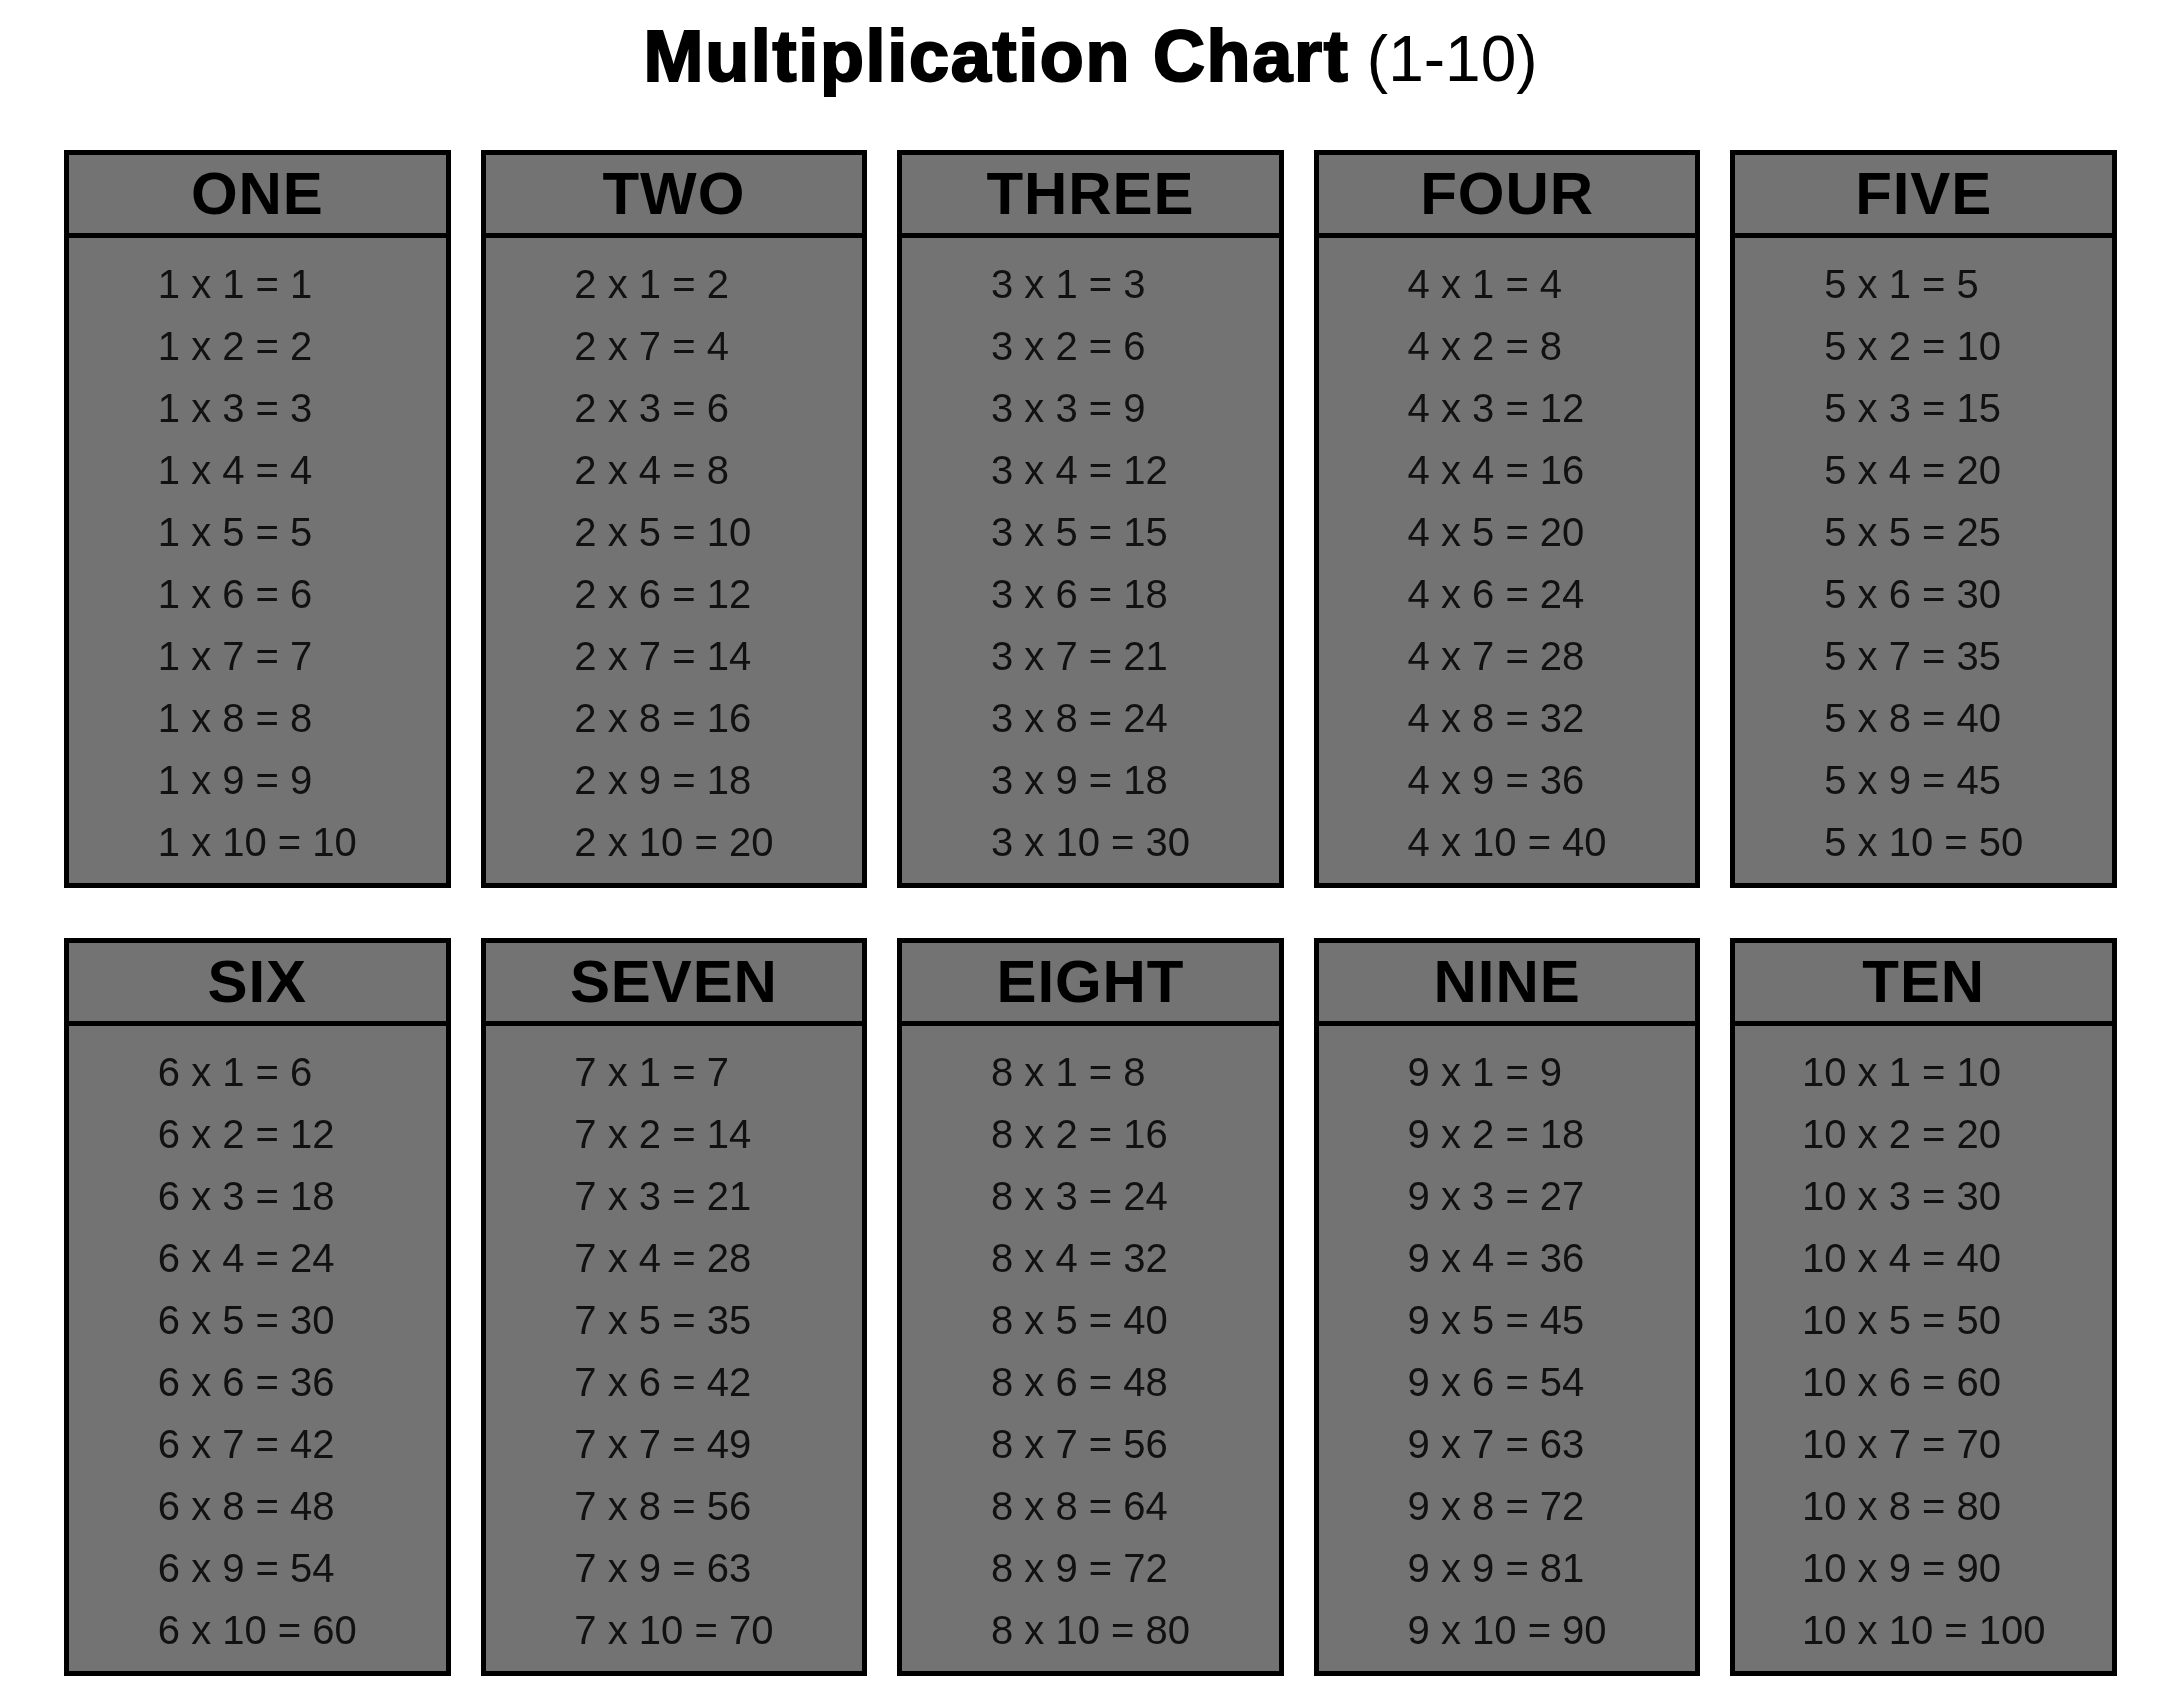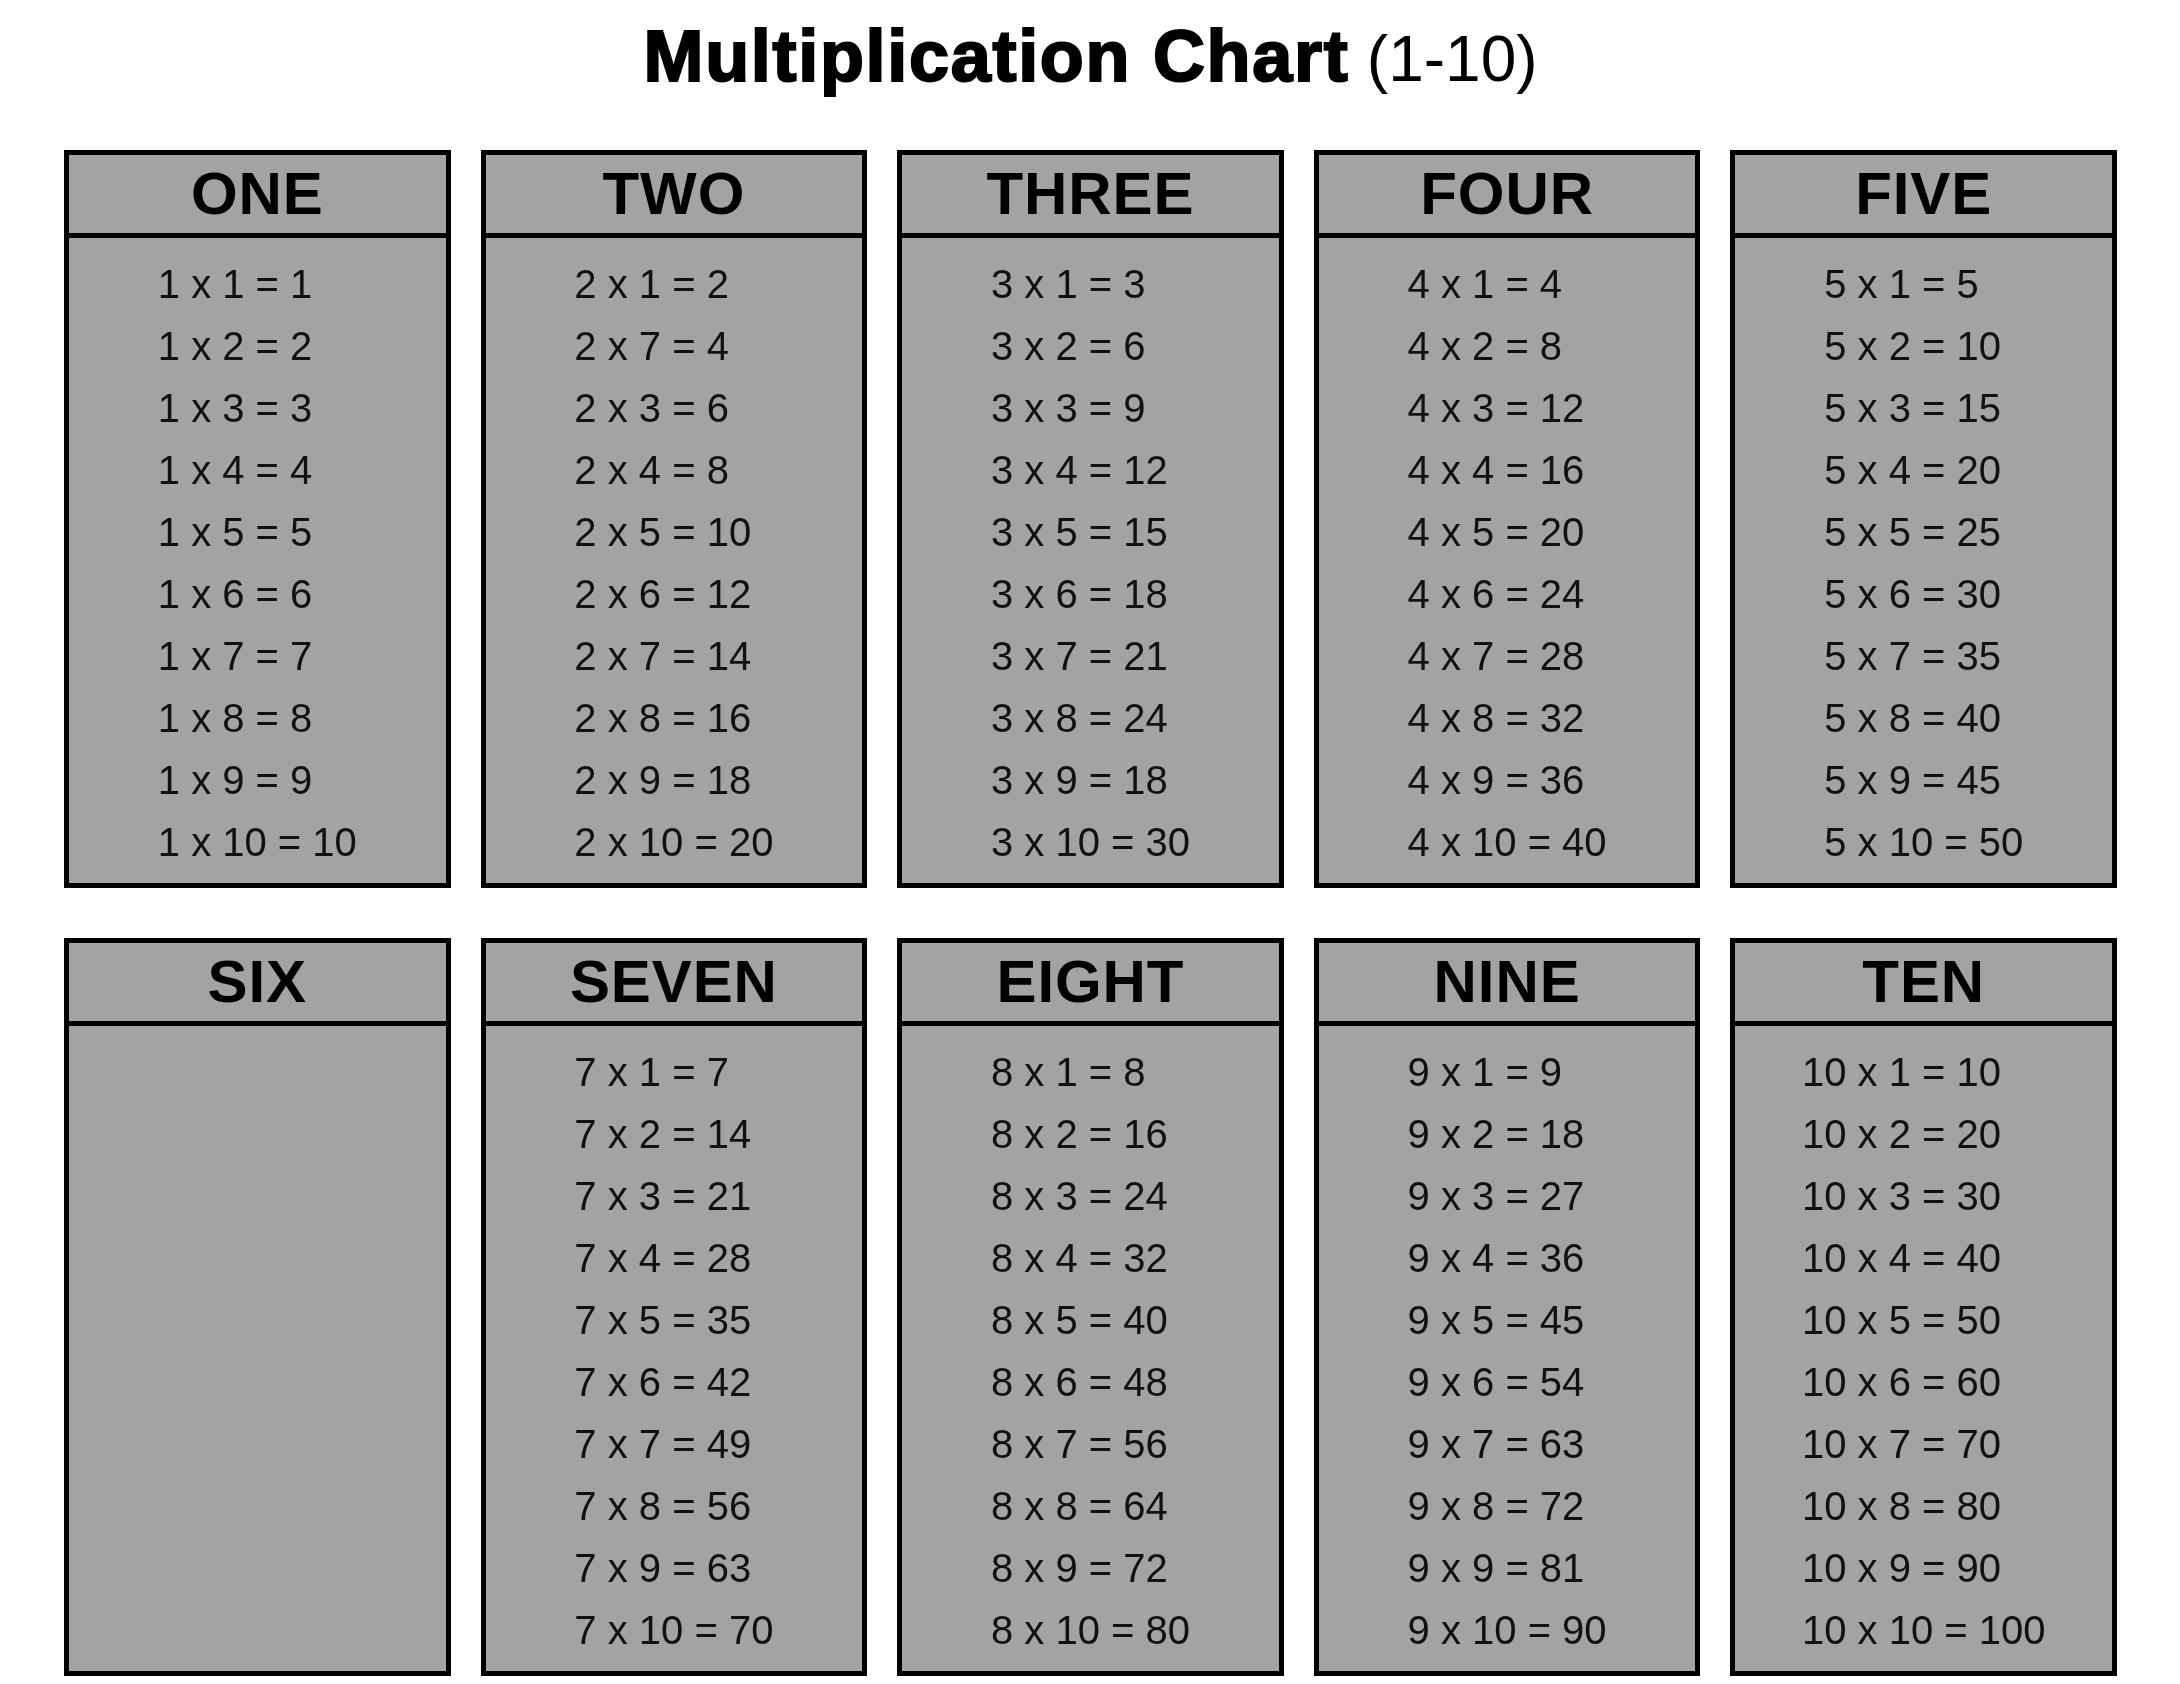--- a/index.html
+++ b/index.html
@@ -34,21 +34,21 @@
   .grid {
     width: 2053px;
     margin: 29px auto 0;
     display: grid;
     grid-template-columns: repeat(5, 1fr);
     column-gap: 30px;
     row-gap: 50px;
   }
   .card {
     border: 5.1px solid #000;
-    background: #a3a3a3;
+    background: #737373;
   }
   .card-header {
     border-bottom: 5.1px solid #000;
     height: 78px;
     line-height: 78px;
     text-align: center;
     font-size: 60px;
     font-weight: 700;
     letter-spacing: 0.9px;
   }
@@ -166,20 +166,34 @@
           <div class="fact">5 x 7 = 35</div>
           <div class="fact">5 x 8 = 40</div>
           <div class="fact">5 x 9 = 45</div>
           <div class="fact">5 x 10 = 50</div>
         </div>
     </div>
   </div>
 
   <div class="card">
     <div class="card-header">SIX</div>
+    <div class="card-body">
+      <div class="facts">
+          <div class="fact">6 x 1 = 6</div>
+          <div class="fact">6 x 2 = 12</div>
+          <div class="fact">6 x 3 = 18</div>
+          <div class="fact">6 x 4 = 24</div>
+          <div class="fact">6 x 5 = 30</div>
+          <div class="fact">6 x 6 = 36</div>
+          <div class="fact">6 x 7 = 42</div>
+          <div class="fact">6 x 8 = 48</div>
+          <div class="fact">6 x 9 = 54</div>
+          <div class="fact">6 x 10 = 60</div>
+        </div>
+    </div>
   </div>
 
   <div class="card">
     <div class="card-header">SEVEN</div>
     <div class="card-body">
       <div class="facts">
           <div class="fact">7 x 1 = 7</div>
           <div class="fact">7 x 2 = 14</div>
           <div class="fact">7 x 3 = 21</div>
           <div class="fact">7 x 4 = 28</div>

